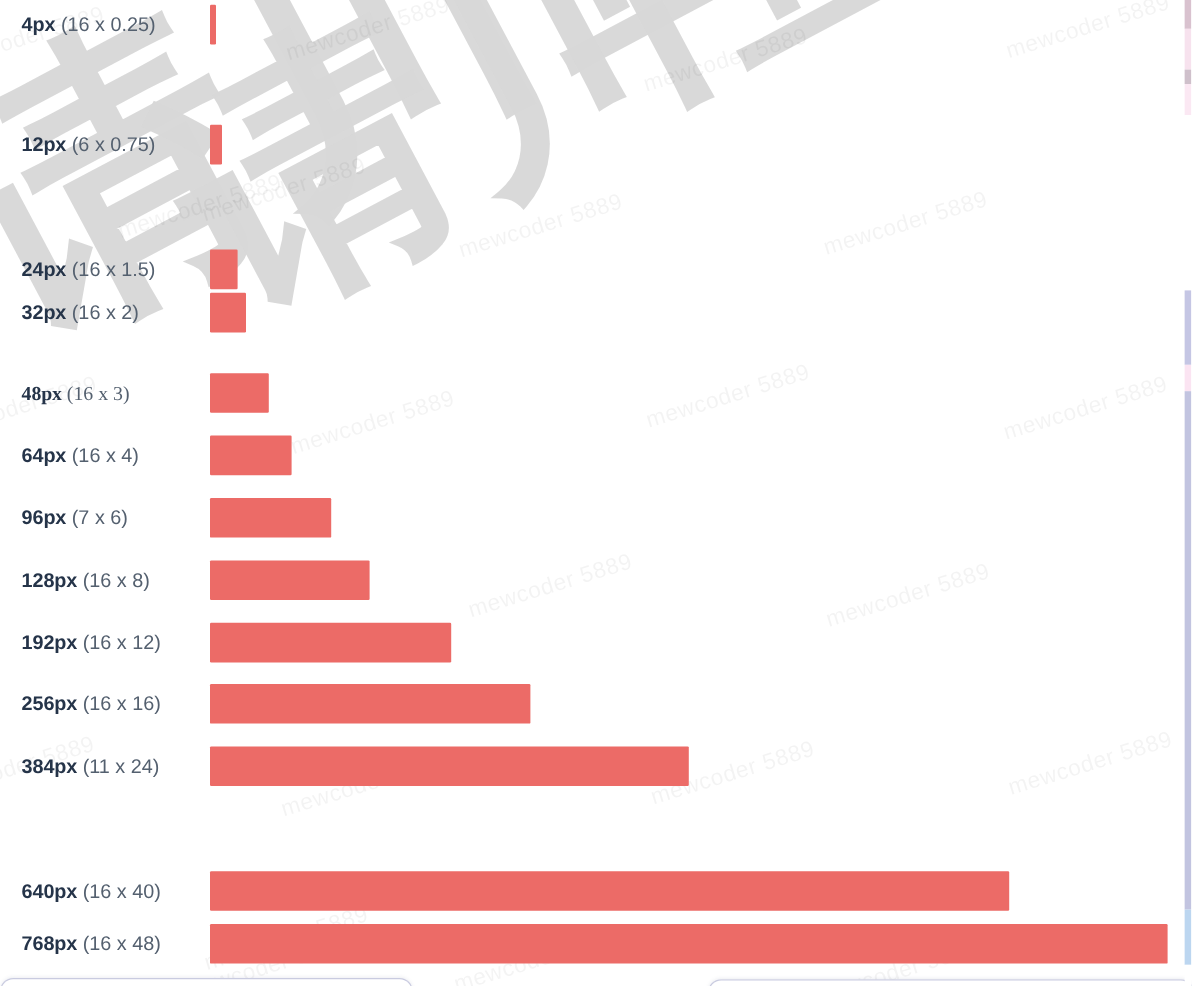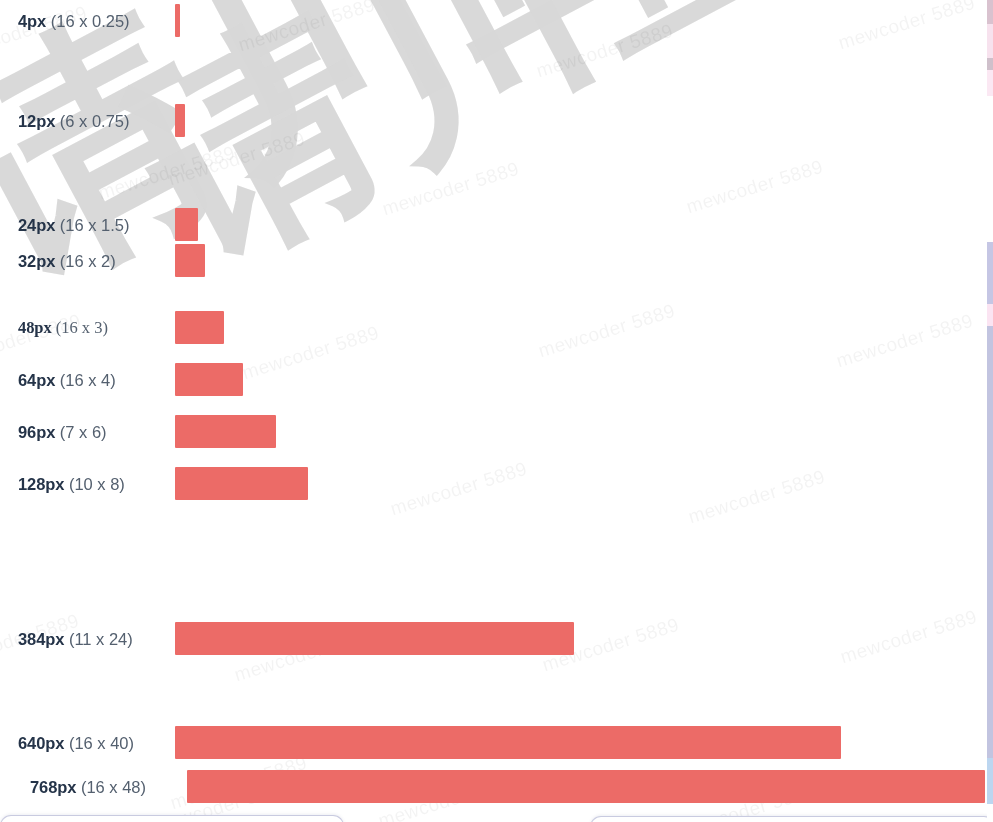--- a/index.html
+++ b/index.html
@@ -207,38 +207,50 @@
           <div class="bar" style="width: 68px; background: rgb(236, 107, 103);"></div>
         </div>
       </div>
       <div class="row" style="top: 415px;">
         <div class="row-label"><span class="lbl-main">96px</span> <span class="lbl-sub">(7 x 6)</span></div>
         <div class="bar-track">
           <div class="bar" style="width: 101px; background: rgb(236, 107, 103);"></div>
         </div>
       </div>
       <div class="row" style="top: 467px;">
-        <div class="row-label"><span class="lbl-main">128px</span> <span class="lbl-sub">(10 x 8)</span></div>
+        <div class="row-label"><span class="lbl-main">128px</span> <span class="lbl-sub">(16 x 8)</span></div>
         <div class="bar-track">
           <div class="bar" style="width: 133px; background: rgb(236, 107, 103);"></div>
+        </div>
+      </div>
+      <div class="row" style="top: 519px;">
+        <div class="row-label"><span class="lbl-main">192px</span> <span class="lbl-sub">(16 x 12)</span></div>
+        <div class="bar-track">
+          <div class="bar" style="width: 201px; background: rgb(236, 107, 103);"></div>
+        </div>
+      </div>
+      <div class="row" style="top: 570px;">
+        <div class="row-label"><span class="lbl-main">256px</span> <span class="lbl-sub">(16 x 16)</span></div>
+        <div class="bar-track">
+          <div class="bar" style="width: 267px; background: rgb(236, 107, 103);"></div>
         </div>
       </div>
       <div class="row" style="top: 622px;">
         <div class="row-label"><span class="lbl-main">384px</span> <span class="lbl-sub">(11 x 24)</span></div>
         <div class="bar-track">
           <div class="bar" style="width: 399px; background: rgb(236, 107, 103);"></div>
         </div>
       </div>
       <div class="row" style="top: 726px;">
         <div class="row-label"><span class="lbl-main">640px</span> <span class="lbl-sub">(16 x 40)</span></div>
         <div class="bar-track">
           <div class="bar" style="width: 666px; background: rgb(236, 107, 103);"></div>
         </div>
       </div>
-      <div class="row" style="top: 770px; margin-left: 12px;">
+      <div class="row" style="top: 770px;">
         <div class="row-label"><span class="lbl-main">768px</span> <span class="lbl-sub">(16 x 48)</span></div>
         <div class="bar-track">
           <div class="bar" style="width: 798px; background: rgb(236, 107, 103);"></div>
         </div>
       </div>
     </div>
 
   <div id="cards-layer">
       <div class="card-peek" style="left: 0px; top: 815px; width: 342px; height: 10px;"></div>
       <div class="card-peek" style="left: 590px; top: 816px; width: 403px; height: 10px;"></div>

